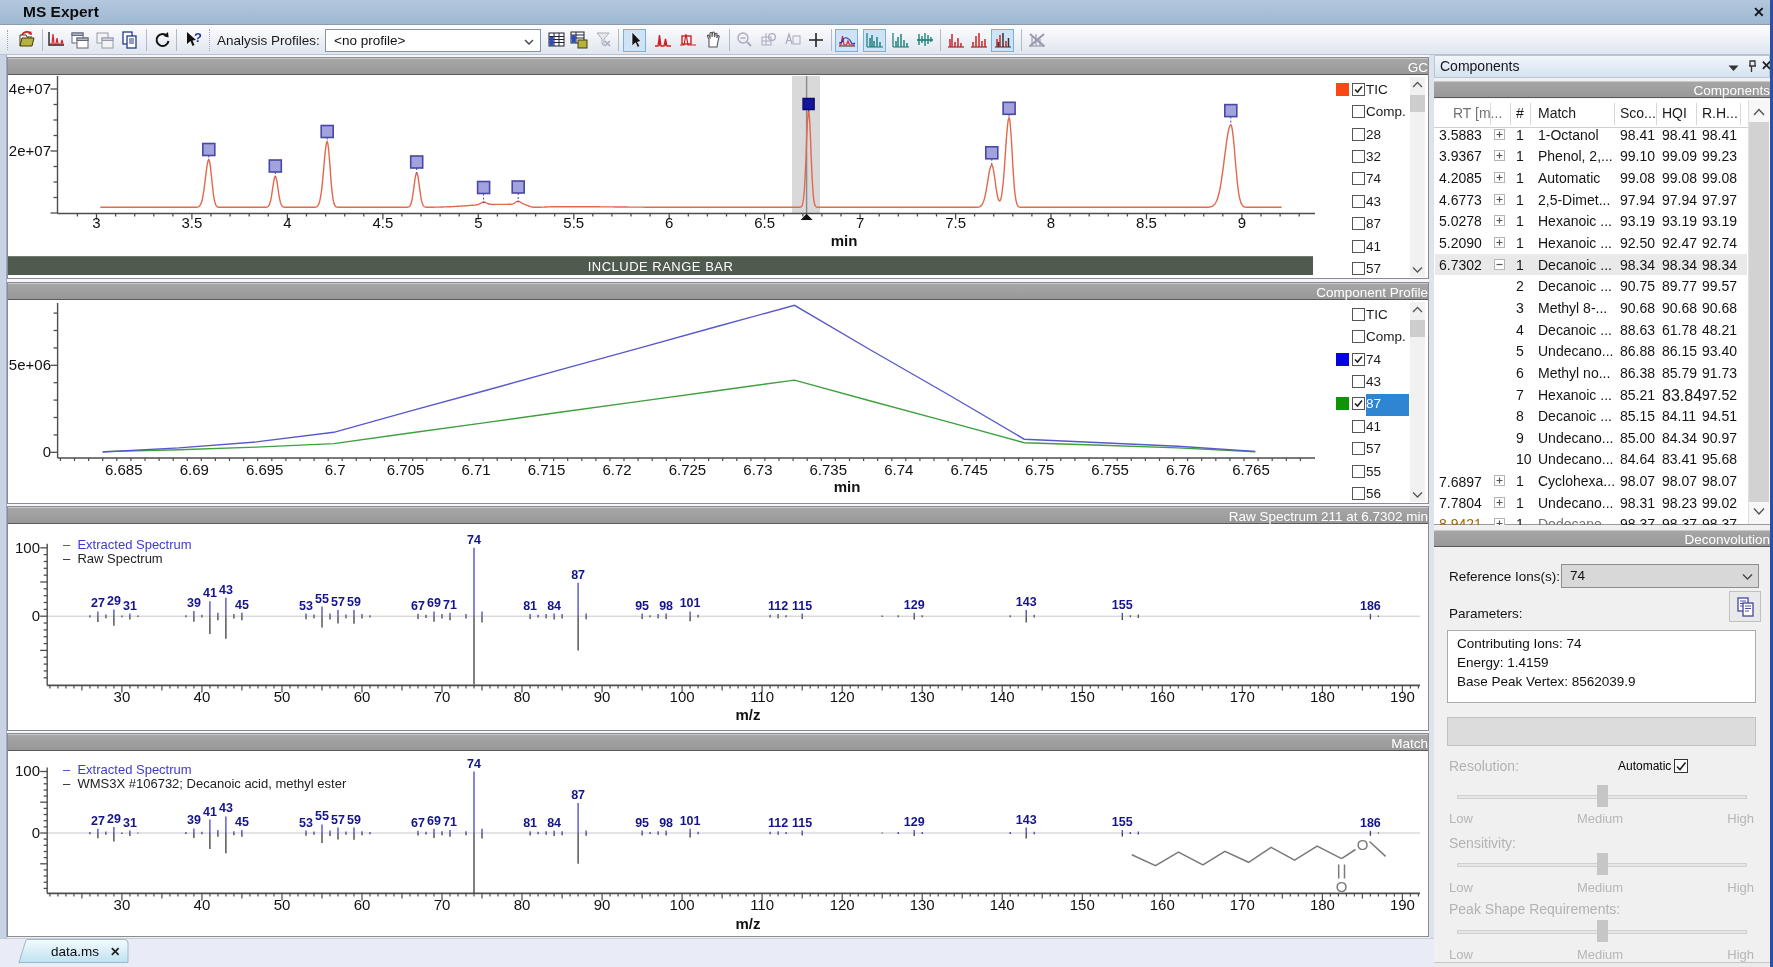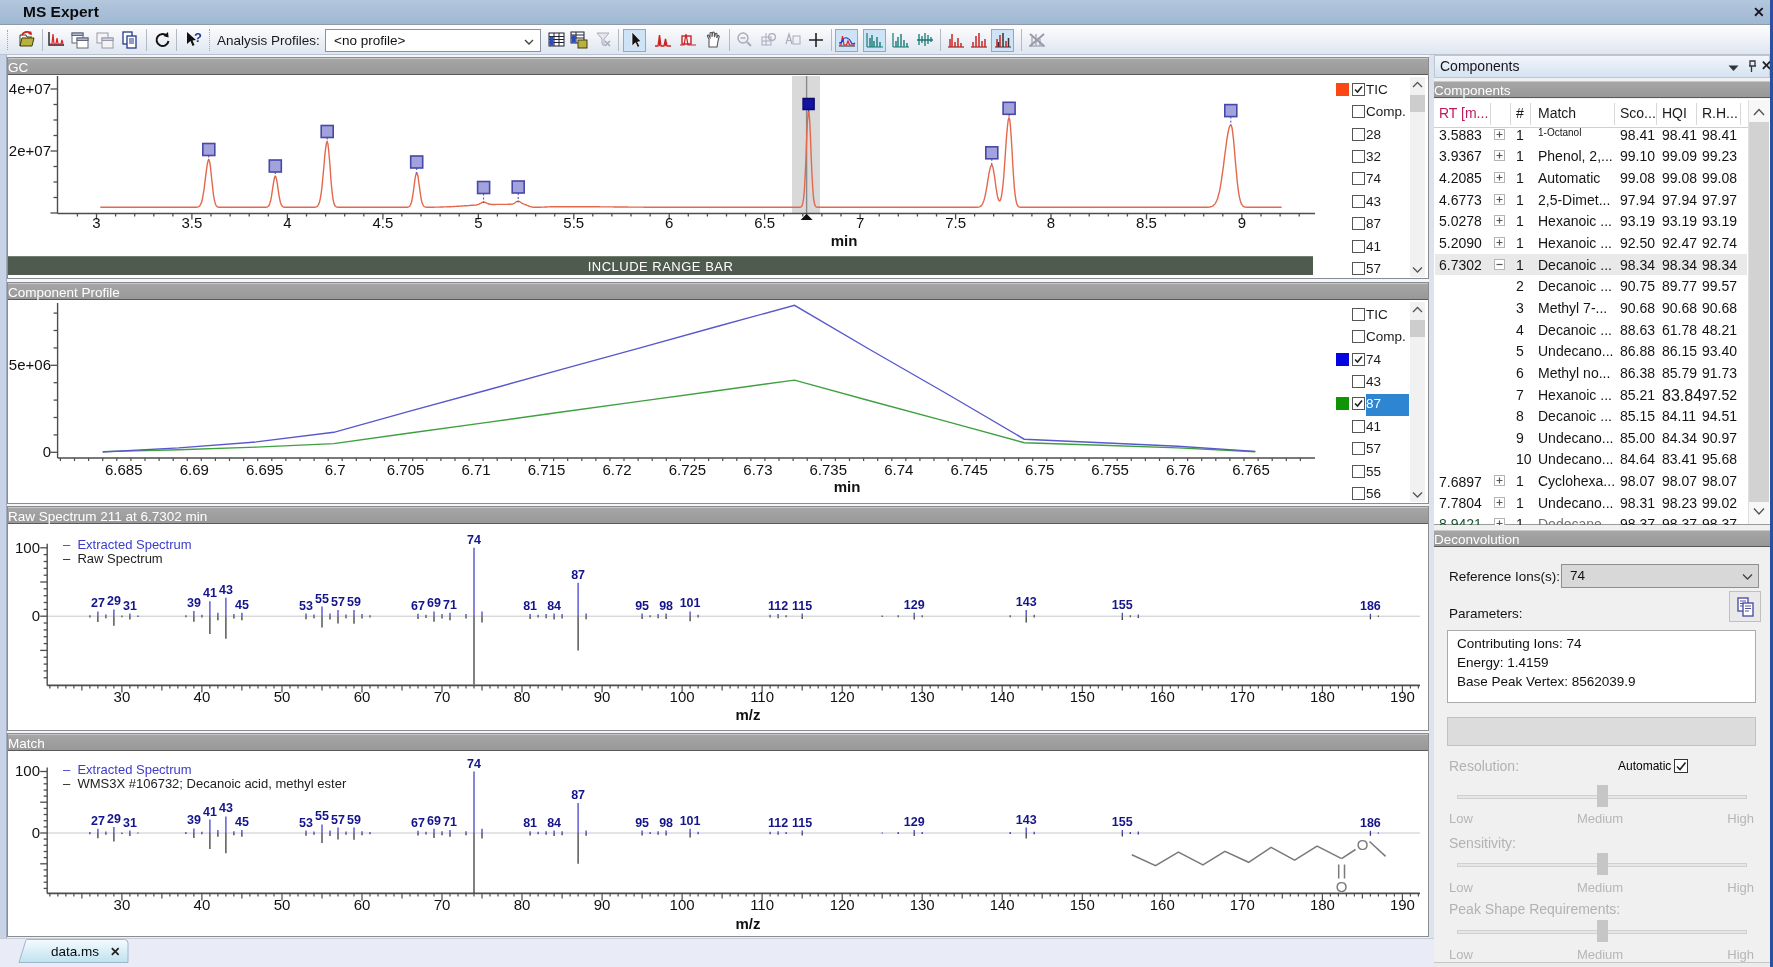--- a/index.html
+++ b/index.html
@@ -1,16 +1,16 @@
 <!DOCTYPE html>
 <html><head><meta charset="utf-8"><style>
 *{margin:0;padding:0;box-sizing:border-box}
 html,body{width:1773px;height:967px;overflow:hidden;font-family:"Liberation Sans",sans-serif;background:#f0f0f0;position:relative}
 .abs{position:absolute}
-.hdr{position:absolute;background:linear-gradient(#a6a6a6,#989898);border-top:1px solid #c8c8c8;border-bottom:1px solid #5a5a5a;color:#fff;text-align:left;font-size:13.5px;line-height:17px}
+.hdr{position:absolute;background:linear-gradient(#a6a6a6,#989898);border-top:1px solid #c8c8c8;border-bottom:1px solid #5a5a5a;color:#fff;text-align:right;font-size:13.5px;line-height:17px}
 .panel{position:absolute;background:#fff;border:1px solid #898c90}
 svg{position:absolute;overflow:visible}
 .legrow{position:absolute;height:22px;font-size:13.5px;color:#1a1a1a;white-space:nowrap}
 .cb{display:inline-block;width:13px;height:13px;border:1px solid #555;background:#fff;vertical-align:-2px;margin-right:1px}
 .sq{display:inline-block;width:13px;height:13px;vertical-align:-2px;margin-right:3px}
 </style></head><body>
 <div class="abs" style="left:0;top:0;width:1773px;height:25px;background:linear-gradient(#b3c7dd,#9fb8d2);border-bottom:1px solid #8f9aa8">
     <div class="abs" style="left:23px;top:3px;font-size:15.5px;font-weight:bold;color:#0c0c0c">MS Expert</div>
     <div class="abs" style="left:1753px;top:4px;font-size:14px;font-weight:bold;color:#15151f">✕</div>
   </div>
@@ -1209,42 +1209,42 @@
       <path d="M0.5 0.5 L10.5 0.5 L5.5 6 Z" fill="#333"></path>
     </svg>
     <svg class="abs" style="left:311px;top:4px" width="12" height="14">
       <path d="M4 1 h5 v5 h-5 Z M3 6 h7 M5.5 6 v6" fill="none" stroke="#333" stroke-width="1.3"></path>
     </svg>
     <div class="abs" style="left:326px;top:2px;font-size:13px;font-weight:bold;color:#222">✕</div>
   </div>
 <div class="hdr" style="left:1434px;top:81px;width:336px;height:17px">Components</div>
 <div class="abs" style="left:1434px;top:99px;width:336px;height:426px;background:#fff;border-bottom:1px solid #9a9a9a"></div>
 <div class="abs" style="left:1434px;top:100px;width:314px;height:28px;border-bottom:1px solid #d0d0d0">
-    <div class="abs" style="left:5px;top:5px;font-size:14px;color:#be185d">RT [m...</div>
+    <div class="abs" style="left:19px;top:5px;font-size:14px;color:#737373">RT [m...</div>
     <div class="abs" style="left:82px;top:5px;font-size:14px;color:#1a1a1a">#</div>
     <div class="abs" style="left:104px;top:5px;font-size:14px;color:#1a1a1a">Match</div>
     <div class="abs" style="left:186px;top:5px;font-size:14px;color:#1a1a1a">Sco...</div>
     <div class="abs" style="left:228px;top:5px;font-size:14px;color:#1a1a1a">HQI</div>
     <div class="abs" style="left:268px;top:5px;font-size:14px;color:#1a1a1a">R.H...</div>
     <div class="abs" style="left:56px;top:3px;width:1px;height:22px;background:#d8d8d8"></div>
     <div class="abs" style="left:76px;top:3px;width:1px;height:22px;background:#d8d8d8"></div>
     <div class="abs" style="left:96px;top:3px;width:1px;height:22px;background:#d8d8d8"></div>
     <div class="abs" style="left:180px;top:3px;width:1px;height:22px;background:#d8d8d8"></div>
     <div class="abs" style="left:222px;top:3px;width:1px;height:22px;background:#d8d8d8"></div>
     <div class="abs" style="left:262px;top:3px;width:1px;height:22px;background:#d8d8d8"></div>
     <div class="abs" style="left:306px;top:3px;width:1px;height:22px;background:#d8d8d8"></div>
   </div>
 <div class="abs" style="left:1434px;top:99px;width:314px;height:426px;overflow:hidden">
     <div class="abs" style="left:5px;top:27.7px;font-size:14px;color:#141414;white-space:nowrap">3.5883</div>
     <svg class="abs" style="left:60px;top:29.7px" width="11" height="11">
       <rect x="0.5" y="0.5" width="10" height="10" fill="#fff" stroke="#b4b4b4"></rect>
       <path d="M2.5 5.5 h6 M5.5 2.5 v6" stroke="#555" stroke-width="1.2"></path>
     </svg>
     <div class="abs" style="left:82px;top:27.7px;font-size:14px;color:#141414;white-space:nowrap">1</div>
-    <div class="abs" style="left:104px;top:27.7px;font-size:10px;color:#141414;white-space:nowrap">1-Octanol</div>
+    <div class="abs" style="left:104px;top:27.7px;font-size:14px;color:#141414;white-space:nowrap">1-Octanol</div>
     <div class="abs" style="left:186px;top:27.7px;font-size:14px;color:#141414;white-space:nowrap">98.41</div>
     <div class="abs" style="left:228px;top:27.7px;font-size:14px;color:#141414;white-space:nowrap">98.41</div>
     <div class="abs" style="left:268px;top:27.7px;font-size:14px;color:#141414;white-space:nowrap">98.41</div>
     <div class="abs" style="left:5px;top:49.3px;font-size:14px;color:#141414;white-space:nowrap">3.9367</div>
     <svg class="abs" style="left:60px;top:51.3px" width="11" height="11">
       <rect x="0.5" y="0.5" width="10" height="10" fill="#fff" stroke="#b4b4b4"></rect>
       <path d="M2.5 5.5 h6 M5.5 2.5 v6" stroke="#555" stroke-width="1.2"></path>
     </svg>
     <div class="abs" style="left:82px;top:49.3px;font-size:14px;color:#141414;white-space:nowrap">1</div>
     <div class="abs" style="left:104px;top:49.3px;font-size:14px;color:#141414;white-space:nowrap">Phenol, 2,...</div>
@@ -1301,21 +1301,21 @@
     <div class="abs" style="left:104px;top:157.6px;font-size:14px;color:#141414;white-space:nowrap">Decanoic ...</div>
     <div class="abs" style="left:186px;top:157.6px;font-size:14px;color:#141414;white-space:nowrap">98.34</div>
     <div class="abs" style="left:228px;top:157.6px;font-size:14px;color:#141414;white-space:nowrap">98.34</div>
     <div class="abs" style="left:268px;top:157.6px;font-size:14px;color:#141414;white-space:nowrap">98.34</div>
     <div class="abs" style="left:82px;top:179.2px;font-size:14px;color:#141414;white-space:nowrap">2</div>
     <div class="abs" style="left:104px;top:179.2px;font-size:14px;color:#141414;white-space:nowrap">Decanoic ...</div>
     <div class="abs" style="left:186px;top:179.2px;font-size:14px;color:#141414;white-space:nowrap">90.75</div>
     <div class="abs" style="left:228px;top:179.2px;font-size:14px;color:#141414;white-space:nowrap">89.77</div>
     <div class="abs" style="left:268px;top:179.2px;font-size:14px;color:#141414;white-space:nowrap">99.57</div>
     <div class="abs" style="left:82px;top:200.9px;font-size:14px;color:#141414;white-space:nowrap">3</div>
-    <div class="abs" style="left:104px;top:200.9px;font-size:14px;color:#141414;white-space:nowrap">Methyl 7-...</div>
+    <div class="abs" style="left:104px;top:200.9px;font-size:14px;color:#141414;white-space:nowrap">Methyl 8-...</div>
     <div class="abs" style="left:186px;top:200.9px;font-size:14px;color:#141414;white-space:nowrap">90.68</div>
     <div class="abs" style="left:228px;top:200.9px;font-size:14px;color:#141414;white-space:nowrap">90.68</div>
     <div class="abs" style="left:268px;top:200.9px;font-size:14px;color:#141414;white-space:nowrap">90.68</div>
     <div class="abs" style="left:82px;top:222.6px;font-size:14px;color:#141414;white-space:nowrap">4</div>
     <div class="abs" style="left:104px;top:222.6px;font-size:14px;color:#141414;white-space:nowrap">Decanoic ...</div>
     <div class="abs" style="left:186px;top:222.6px;font-size:14px;color:#141414;white-space:nowrap">88.63</div>
     <div class="abs" style="left:228px;top:222.6px;font-size:14px;color:#141414;white-space:nowrap">61.78</div>
     <div class="abs" style="left:268px;top:222.6px;font-size:14px;color:#141414;white-space:nowrap">48.21</div>
     <div class="abs" style="left:82px;top:244.2px;font-size:14px;color:#141414;white-space:nowrap">5</div>
     <div class="abs" style="left:104px;top:244.2px;font-size:14px;color:#141414;white-space:nowrap">Undecano...</div>
@@ -1360,21 +1360,21 @@
     <div class="abs" style="left:5px;top:395.7px;font-size:14px;color:#141414;white-space:nowrap">7.7804</div>
     <svg class="abs" style="left:60px;top:397.7px" width="11" height="11">
       <rect x="0.5" y="0.5" width="10" height="10" fill="#fff" stroke="#b4b4b4"></rect>
       <path d="M2.5 5.5 h6 M5.5 2.5 v6" stroke="#555" stroke-width="1.2"></path>
     </svg>
     <div class="abs" style="left:82px;top:395.7px;font-size:14px;color:#141414;white-space:nowrap">1</div>
     <div class="abs" style="left:104px;top:395.7px;font-size:14px;color:#141414;white-space:nowrap">Undecano...</div>
     <div class="abs" style="left:186px;top:395.7px;font-size:14px;color:#141414;white-space:nowrap">98.31</div>
     <div class="abs" style="left:228px;top:395.7px;font-size:14px;color:#141414;white-space:nowrap">98.23</div>
     <div class="abs" style="left:268px;top:395.7px;font-size:14px;color:#141414;white-space:nowrap">99.02</div>
-    <div class="abs" style="left:5px;top:417.4px;font-size:14px;color:#14532d;white-space:nowrap">8.9421</div>
+    <div class="abs" style="left:5px;top:417.4px;font-size:14px;color:#a16207;white-space:nowrap">8.9421</div>
     <svg class="abs" style="left:60px;top:419.4px" width="11" height="11">
       <rect x="0.5" y="0.5" width="10" height="10" fill="#fff" stroke="#b4b4b4"></rect>
       <path d="M2.5 5.5 h6 M5.5 2.5 v6" stroke="#555" stroke-width="1.2"></path>
     </svg>
     <div class="abs" style="left:82px;top:417.4px;font-size:14px;color:#141414;white-space:nowrap">1</div>
     <div class="abs" style="left:104px;top:417.4px;font-size:14px;color:#737373;white-space:nowrap">Dodecane...</div>
     <div class="abs" style="left:186px;top:417.4px;font-size:14px;color:#141414;white-space:nowrap">98.37</div>
     <div class="abs" style="left:228px;top:417.4px;font-size:14px;color:#141414;white-space:nowrap">98.37</div>
     <div class="abs" style="left:268px;top:417.4px;font-size:14px;color:#141414;white-space:nowrap">98.37</div>
   </div>

